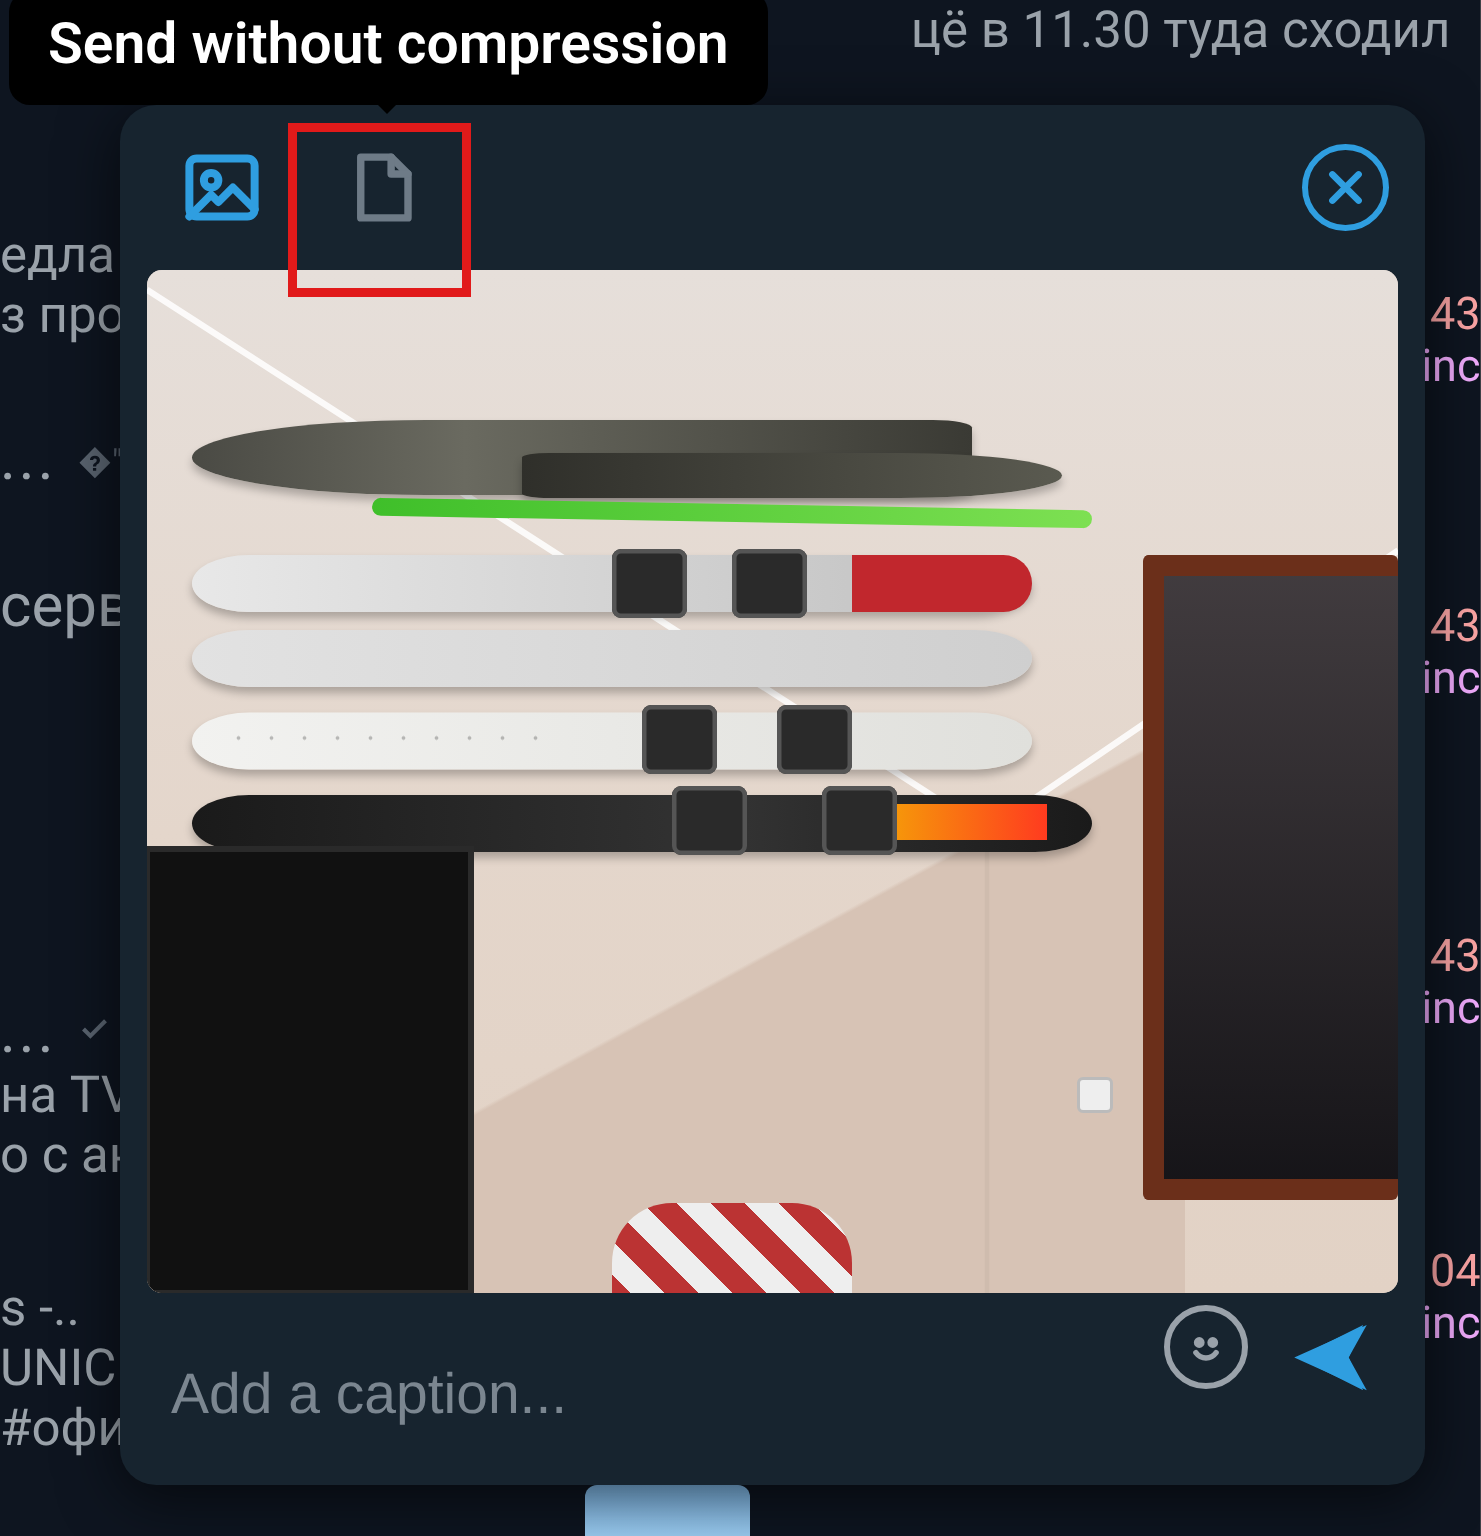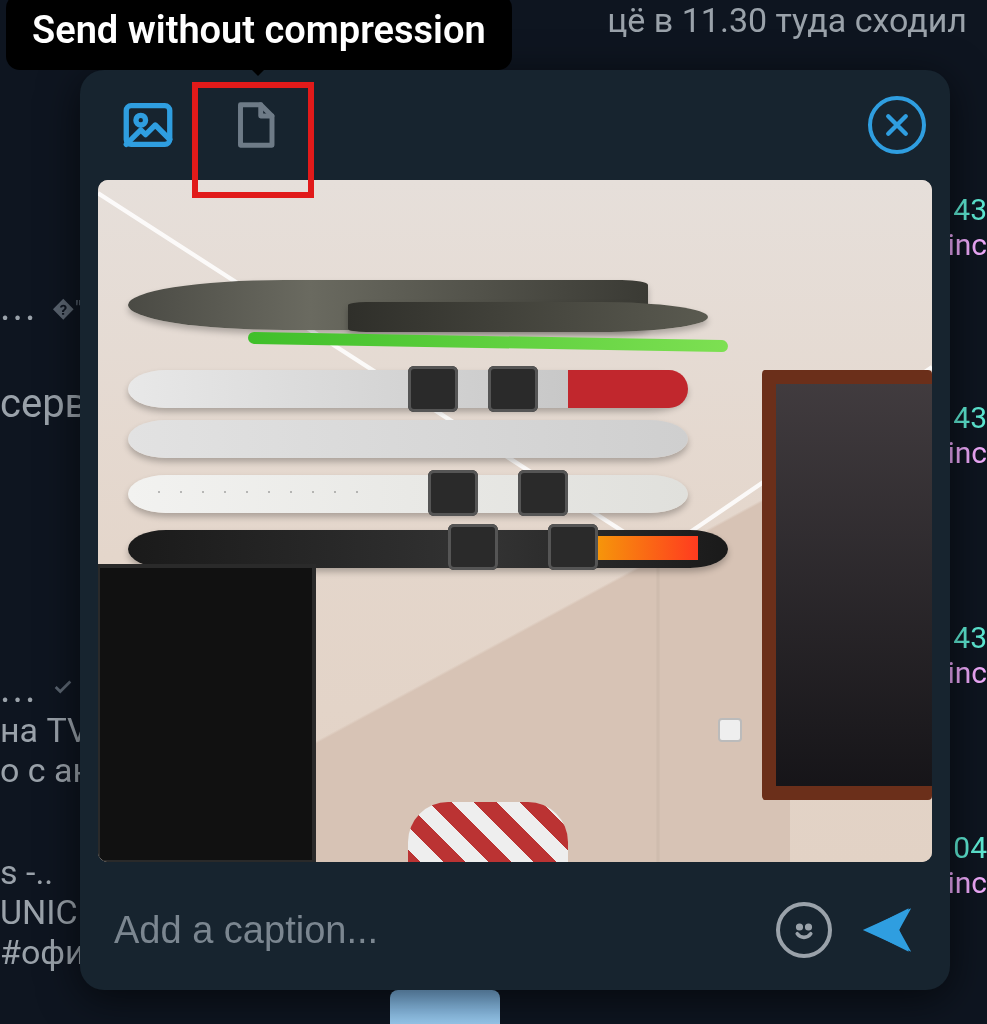--- a/index.html
+++ b/index.html
@@ -31,21 +31,21 @@
     position: absolute;
     left: 0;
     color: #9aa2aa;
   }
   .bg-right {
     position: absolute;
     right: 0;
     text-align: right;
     color: #9aa2aa;
   }
-  .bg-time { font-size: 30px; color: #5eead4; }
+  .bg-time { font-size: 30px; color: #fca5a5; }
   .bg-link { color: #f0abfc; font-size: 30px; }
   .bg-sent-icon { color: #5a6470; margin-left: 6px; font-size: 22px; display:inline-block; transform: translateY(-4px);}
   .dots { font-size: 40px; line-height: 20px; letter-spacing: 2px;}
 
   
   .modal {
     position: absolute;
     left: 80px;
     top: 70px;
     width: 870px;
@@ -223,21 +223,20 @@
     position:absolute;
     right:190px;
     bottom:120px;
     width:24px;height:24px;
     background:#eee;border:2px solid #bbb;border-radius:4px;
   }
 
   .modal-footer {
     height: 120px;
     display: flex;
-    align-items: center;
     padding: 0 28px 0 34px;
     gap: 20px;
   }
   .caption-input {
     flex: 1;
     background: transparent;
     border: none;
     outline: none;
     font-size: 38px;
     color: #e4e8ec;
@@ -290,20 +289,24 @@
     background:linear-gradient(180deg,#7fb8e8,#9fcff2);
     border-radius:8px 8px 0 0;
   }
 </style>
 </head>
 <body>
 
 <div class="bg-chat">
   <div class="bg-top-msg">цё в 11.30 туда сходил</div>
 
+  <div class="bg-left" style="top:150px;font-size:34px;">
+    <span>едла</span><br>
+    <span>з про</span>
+  </div>
   <div class="bg-left" style="top:288px;font-size:34px;">
     <span class="dots">...</span>
     <span class="bg-sent-icon">�".slice(0,0)</span>
     <svg class="bg-sent-icon" width="22" height="22" viewBox="0 0 24 24" fill="none" stroke="#5a6470" stroke-width="3">
         <path d="M4 12l5 5L20 6"></path>
       </svg>
   </div>
   <div class="bg-left" style="top:380px;font-size:40px;">серв</div>
 
   <div class="bg-left" style="top:670px;font-size:34px;">

